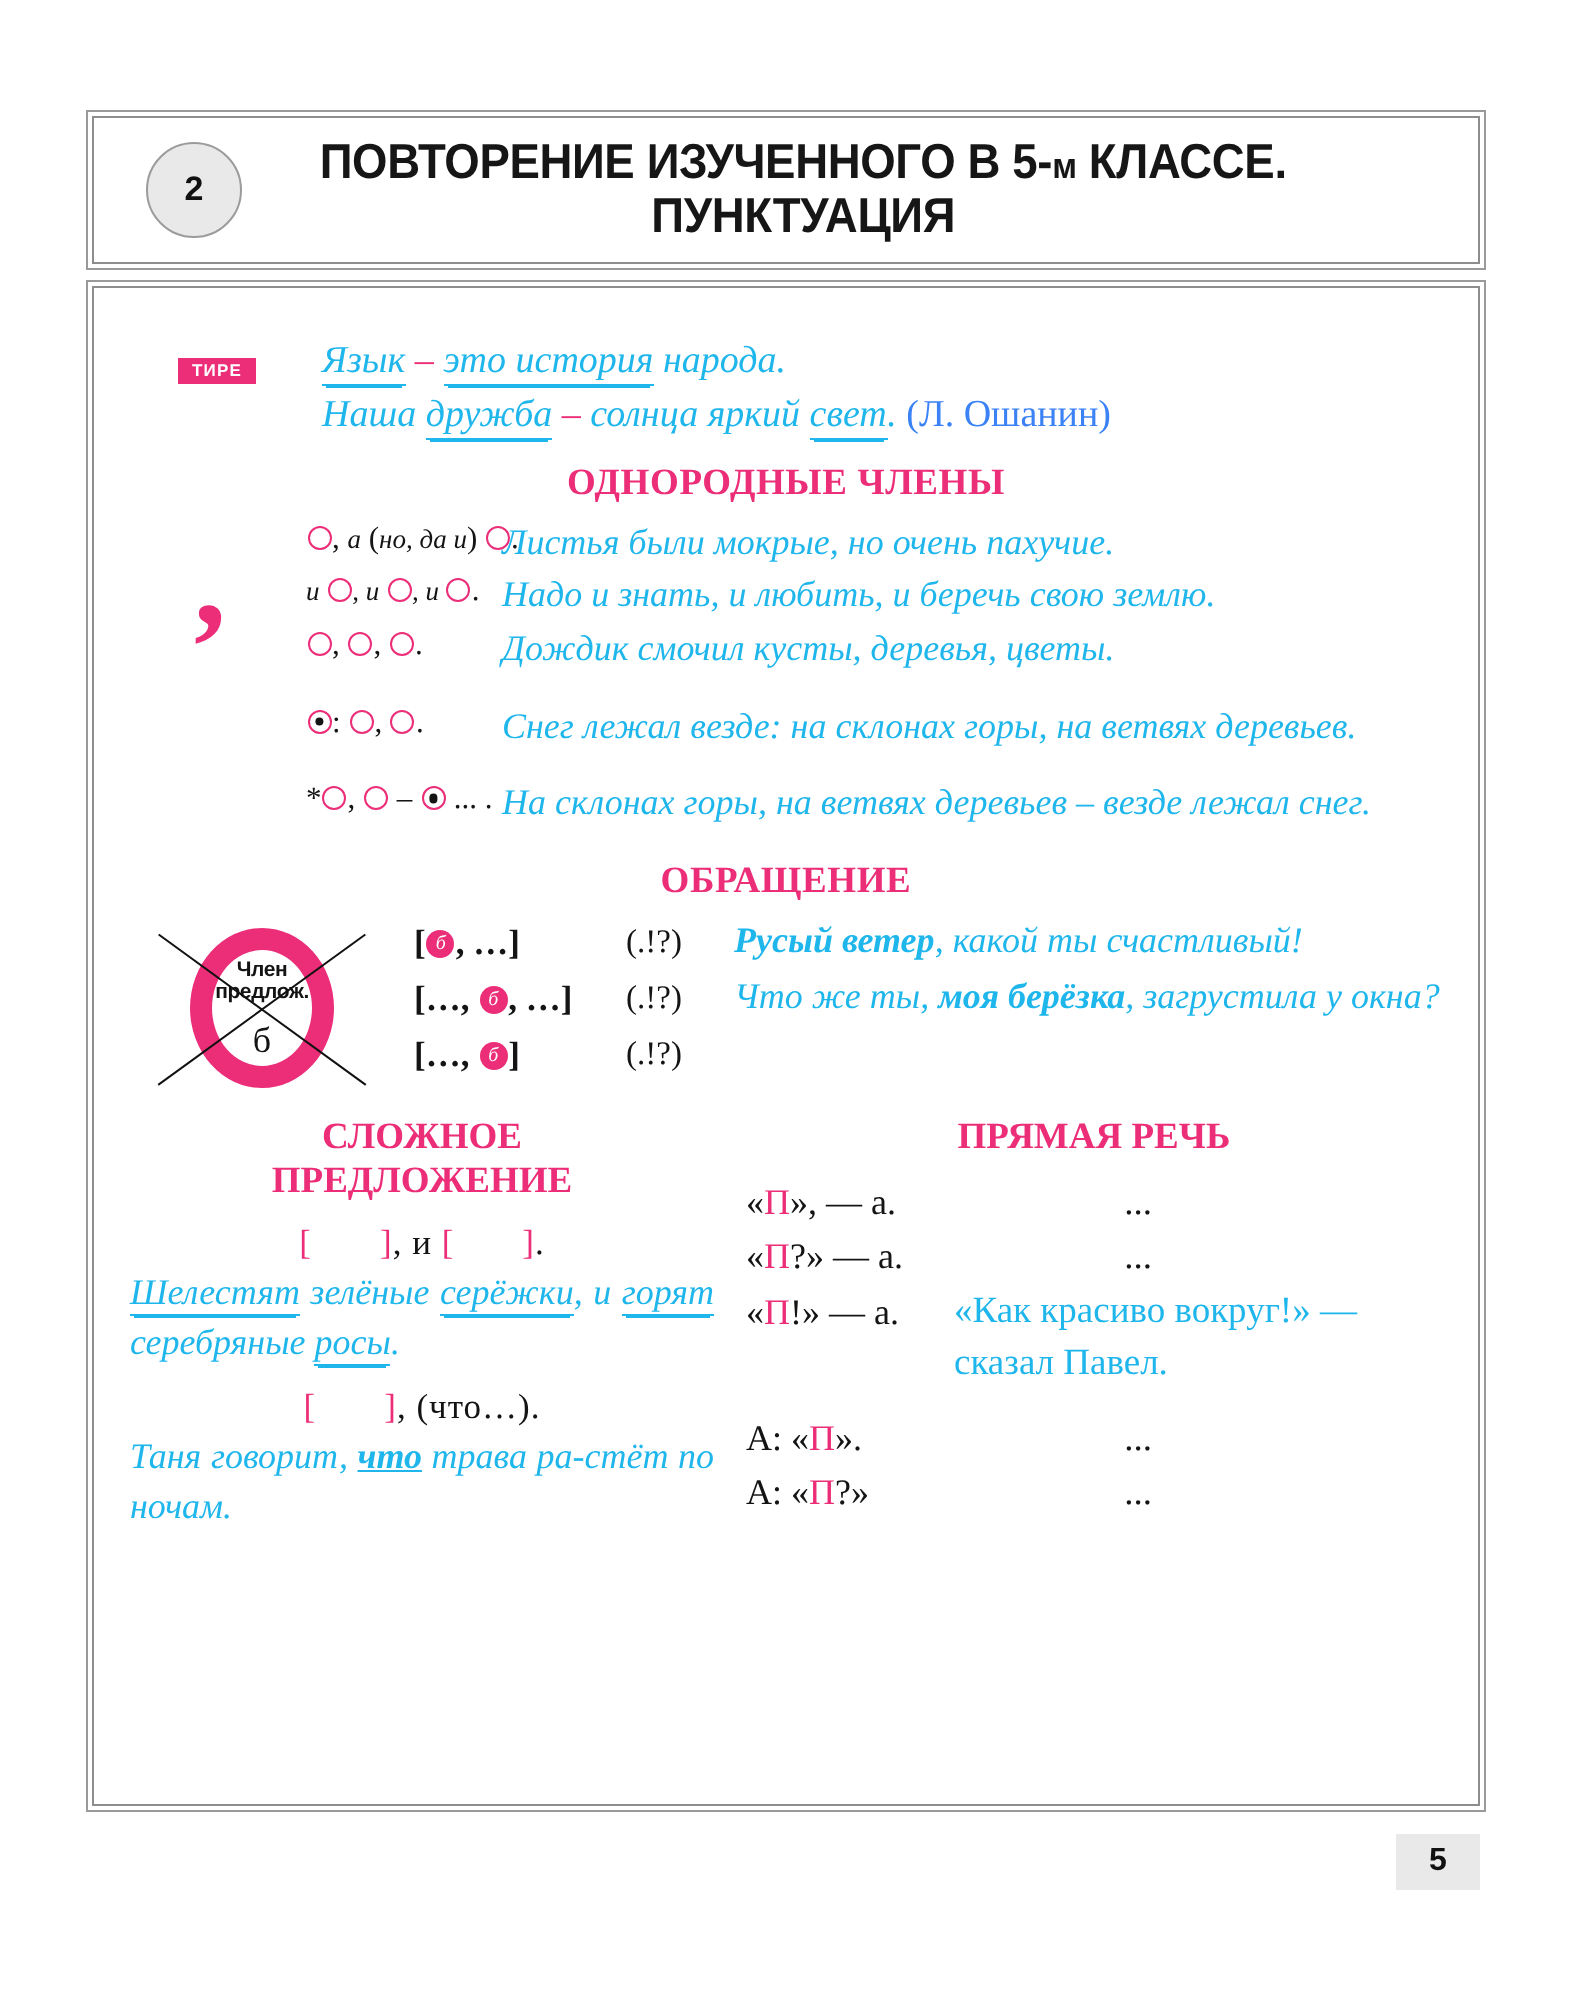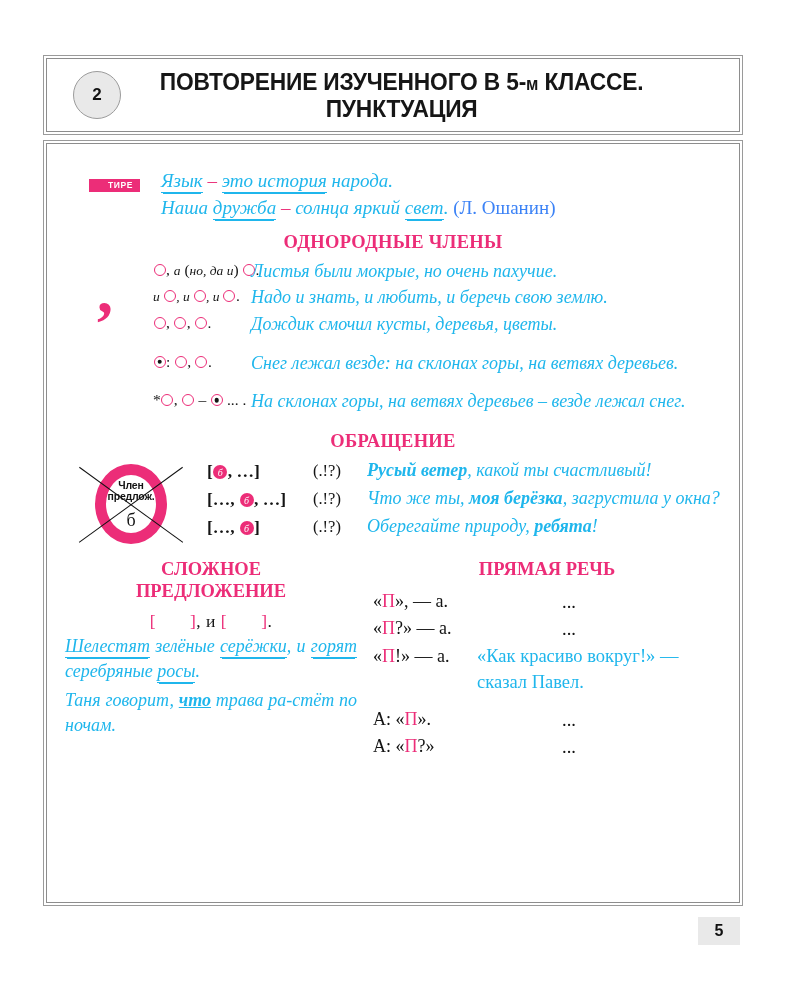--- a/index.html
+++ b/index.html
@@ -90,21 +90,21 @@
   }
   .tire-badge{
     position:absolute;
     left:24px; top:21px;
     background:#ec2d78;
     color:#fff;
     font-family:"Liberation Sans", sans-serif;
     font-weight:bold;
     font-size:8.5px;
     letter-spacing:0.6px;
-    padding:2px 7px 2px 19px;
+    padding:2px 7px 2px 7px;
     line-height:1.1;
   }
   .tire-lines{
     margin-left:96px;
     font-size:19px;
     line-height:1.42;
   }
   .i{font-style:italic;}
   .uu{
     border-bottom:1px solid currentColor;
@@ -462,41 +462,43 @@
 
         <div class="obr-row">
           <div class="obr-scheme"><span>[…, </span><span class="bcirc"></span><span>, …]</span></div>
           <div class="obr-punc">(.!?)</div>
           <div class="obr-ex"><span>Что же ты, </span><b>моя берёзка</b><span>, загрустила у окна?</span></div>
         </div>
 
         <div class="obr-row">
           <div class="obr-scheme"><span>[…, </span><span class="bcirc"></span><span>]</span></div>
           <div class="obr-punc">(.!?)</div>
-          <div class="obr-ex"><span>Оберегайте природу, </span><b>ребята</b><span>!</span></div>
         </div>
       </div>
     </div>
 
     <div class="cols">
 
       <div class="col-left">
         <div class="sec-title2">
           <span>СЛОЖНОЕ</span><br>
           <span>ПРЕДЛОЖЕНИЕ</span>
         </div>
 
         <div class="brk-line">
           <span class="brk">[</span><span class="brk-sp"></span><span class="brk">]</span><span>, и </span><span class="brk">[</span><span class="brk-sp"></span><span class="brk">]</span><span>.</span>
         </div>
 
         <div class="ex-line">
           <span class="uu">Шелестят</span><span> зелёные </span><span class="uu">серёжки</span><span>, и </span><span class="uu">горят</span><span> серебряные </span><span class="uu">росы</span><span>.</span>
         </div>
 
+        <div class="brk-line" style="margin-top:9px;">
+          <span class="brk">[</span><span class="brk-sp"></span><span class="brk">]</span><span>, (что…).</span>
+        </div>
 
         <div class="ex-line">
           <span>Таня говорит, </span><b>что</b><span> трава ра-стёт по ночам.</span>
         </div>
       </div>
 
       <div class="col-right">
         <div class="sec-title2">ПРЯМАЯ РЕЧЬ</div>
 
         <div class="ds-row">

